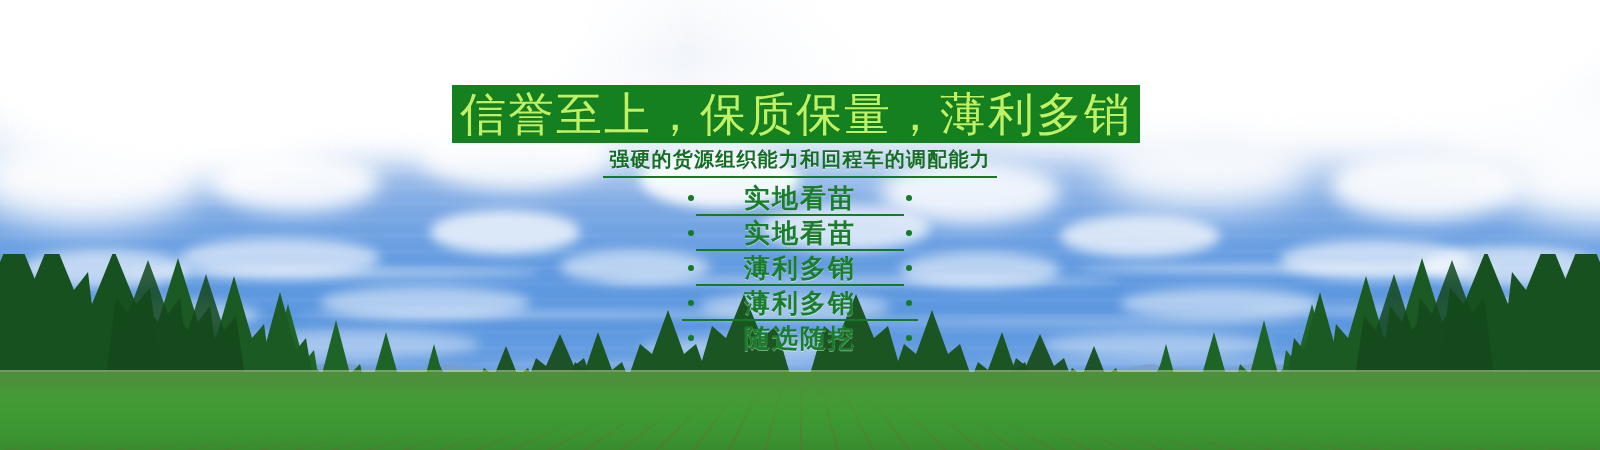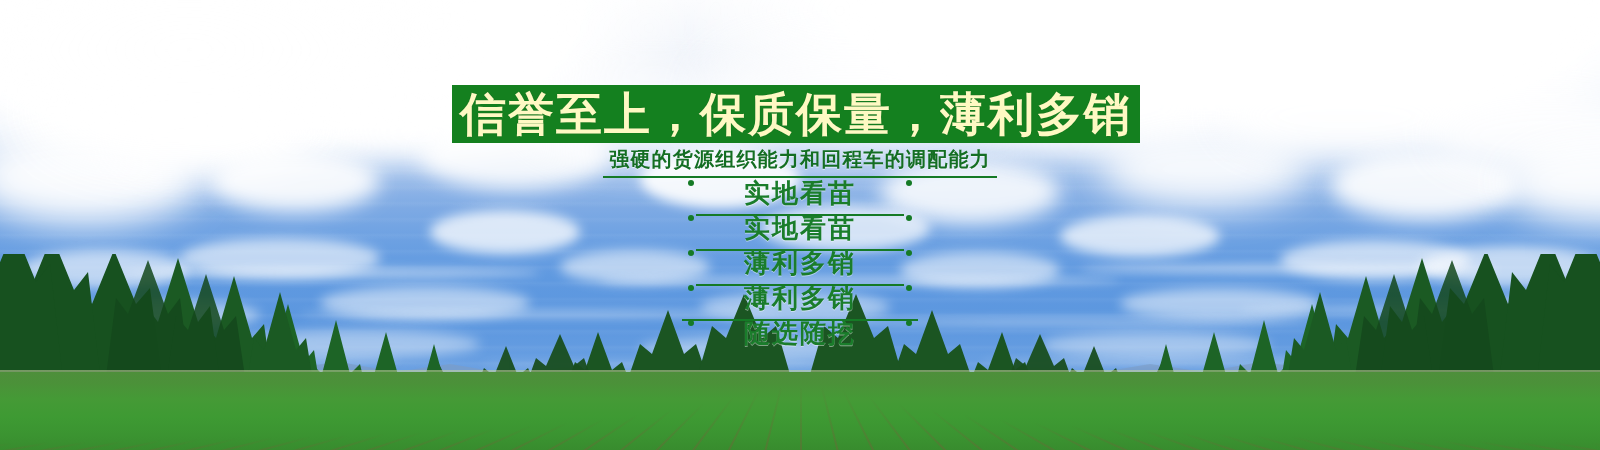--- a/index.html
+++ b/index.html
@@ -130,22 +130,22 @@
     text-align:center;
   }
 
   .title-bar{
     position:absolute; left:452px; top:85px;
     width:688px; height:58px;
     background:#14801f;
     display:flex; align-items:center; justify-content:center;
   }
   .title-text{
-    color:#fef9c3;
-    font-size:46px; font-weight:bold;
+    color:#bef264;
+    font-size:46px; font-weight:normal;
     letter-spacing:2px; line-height:1;
     white-space:nowrap;
     font-family:"DejaVu Sans","Liberation Sans",sans-serif;
     text-shadow:0 0 1px rgba(0,0,0,.25);
   }
 
   .subtitle{
     position:absolute; left:0; top:146px; width:1600px;
     color:#146e23;
     font-size:20px; font-weight:bold;
@@ -158,21 +158,21 @@
     border-bottom:2px solid #157a26;
     padding:0 6px 3px 6px;
   }
 
   .feature-list{
     position:absolute; left:0; top:180px; width:1600px;
   }
   .feature{
     position:relative;
     width:1600px; height:35px;
-    display:flex; justify-content:center;gap:28px;
+    display:flex; align-items:center; justify-content:center;gap:28px;
   }
   .feature .dot{
     width:6px; height:6px; border-radius:50%;
     background:#157a26; flex:0 0 auto;
   }
   .feature .ftxt{
     color:#1a7d2b;
     font-size:26px; font-weight:bold;
     letter-spacing:2px; line-height:1;
     white-space:nowrap;

